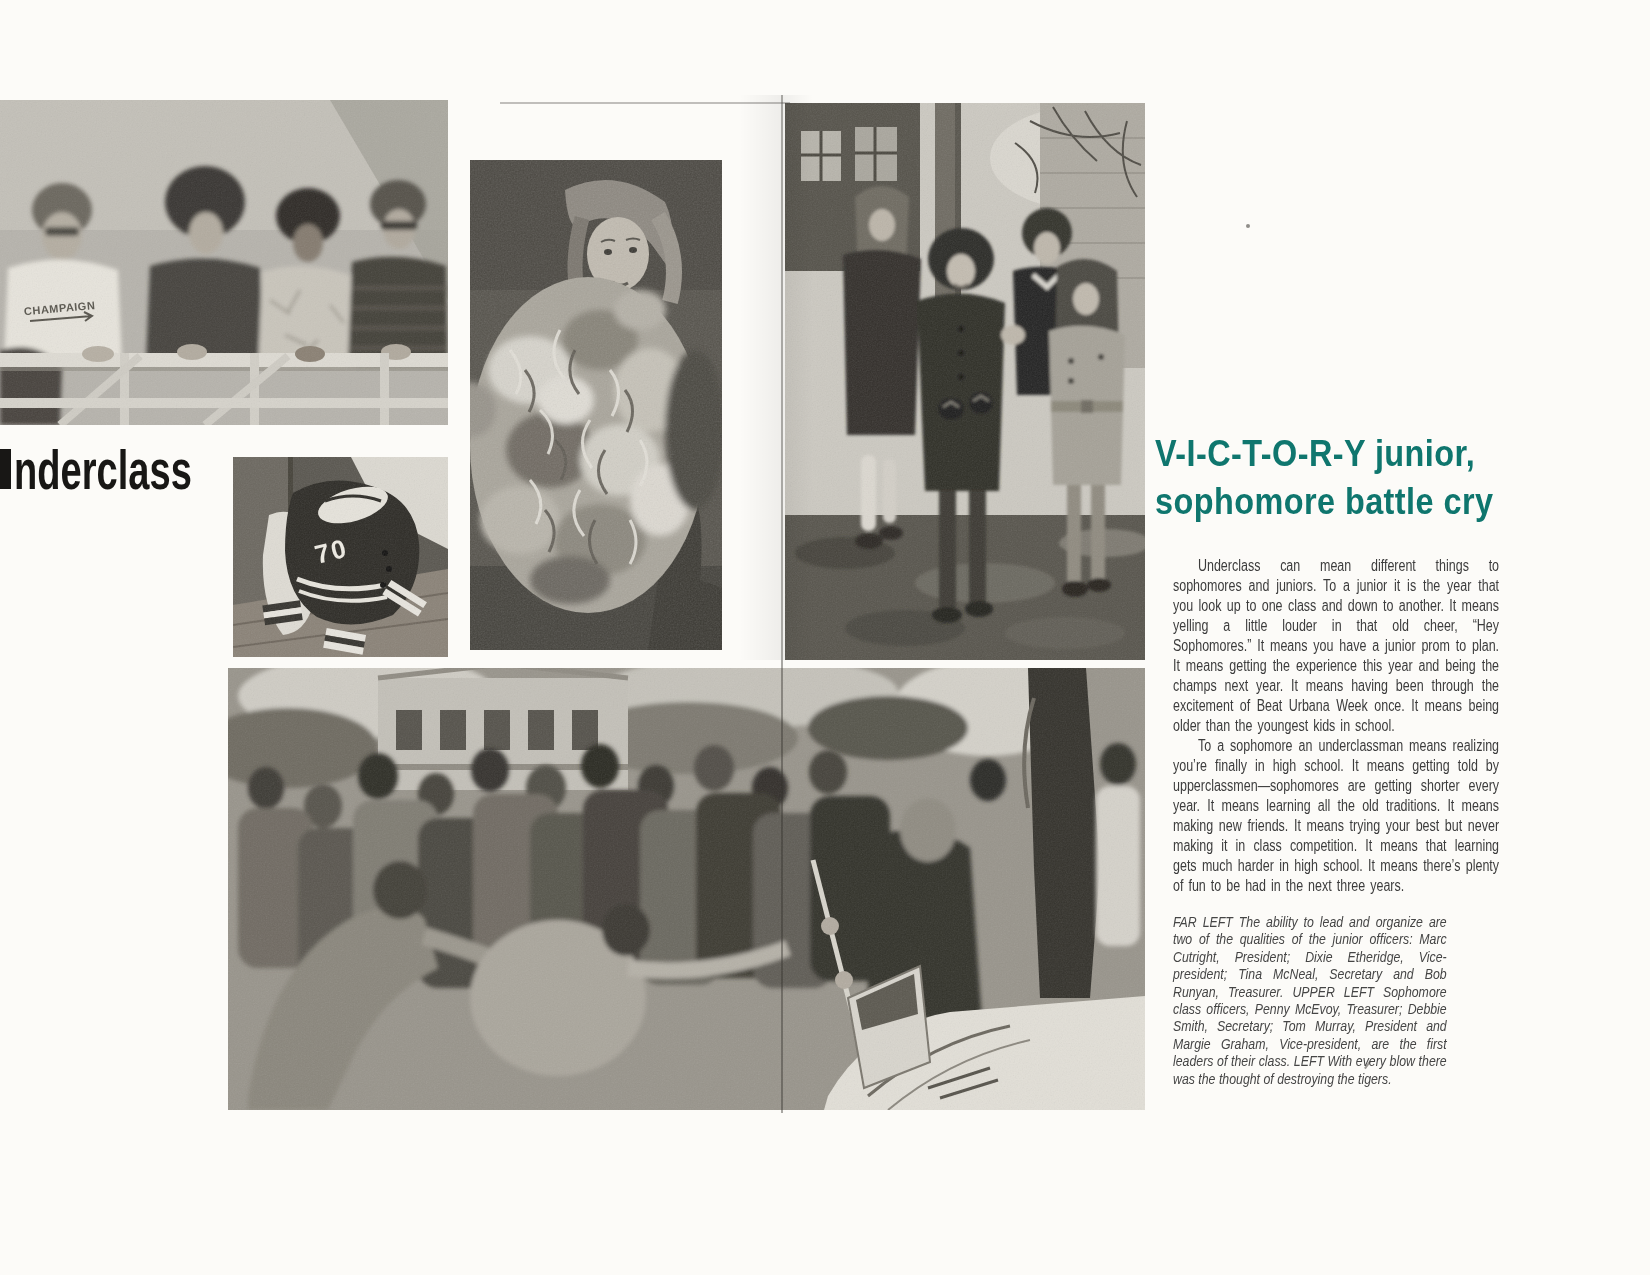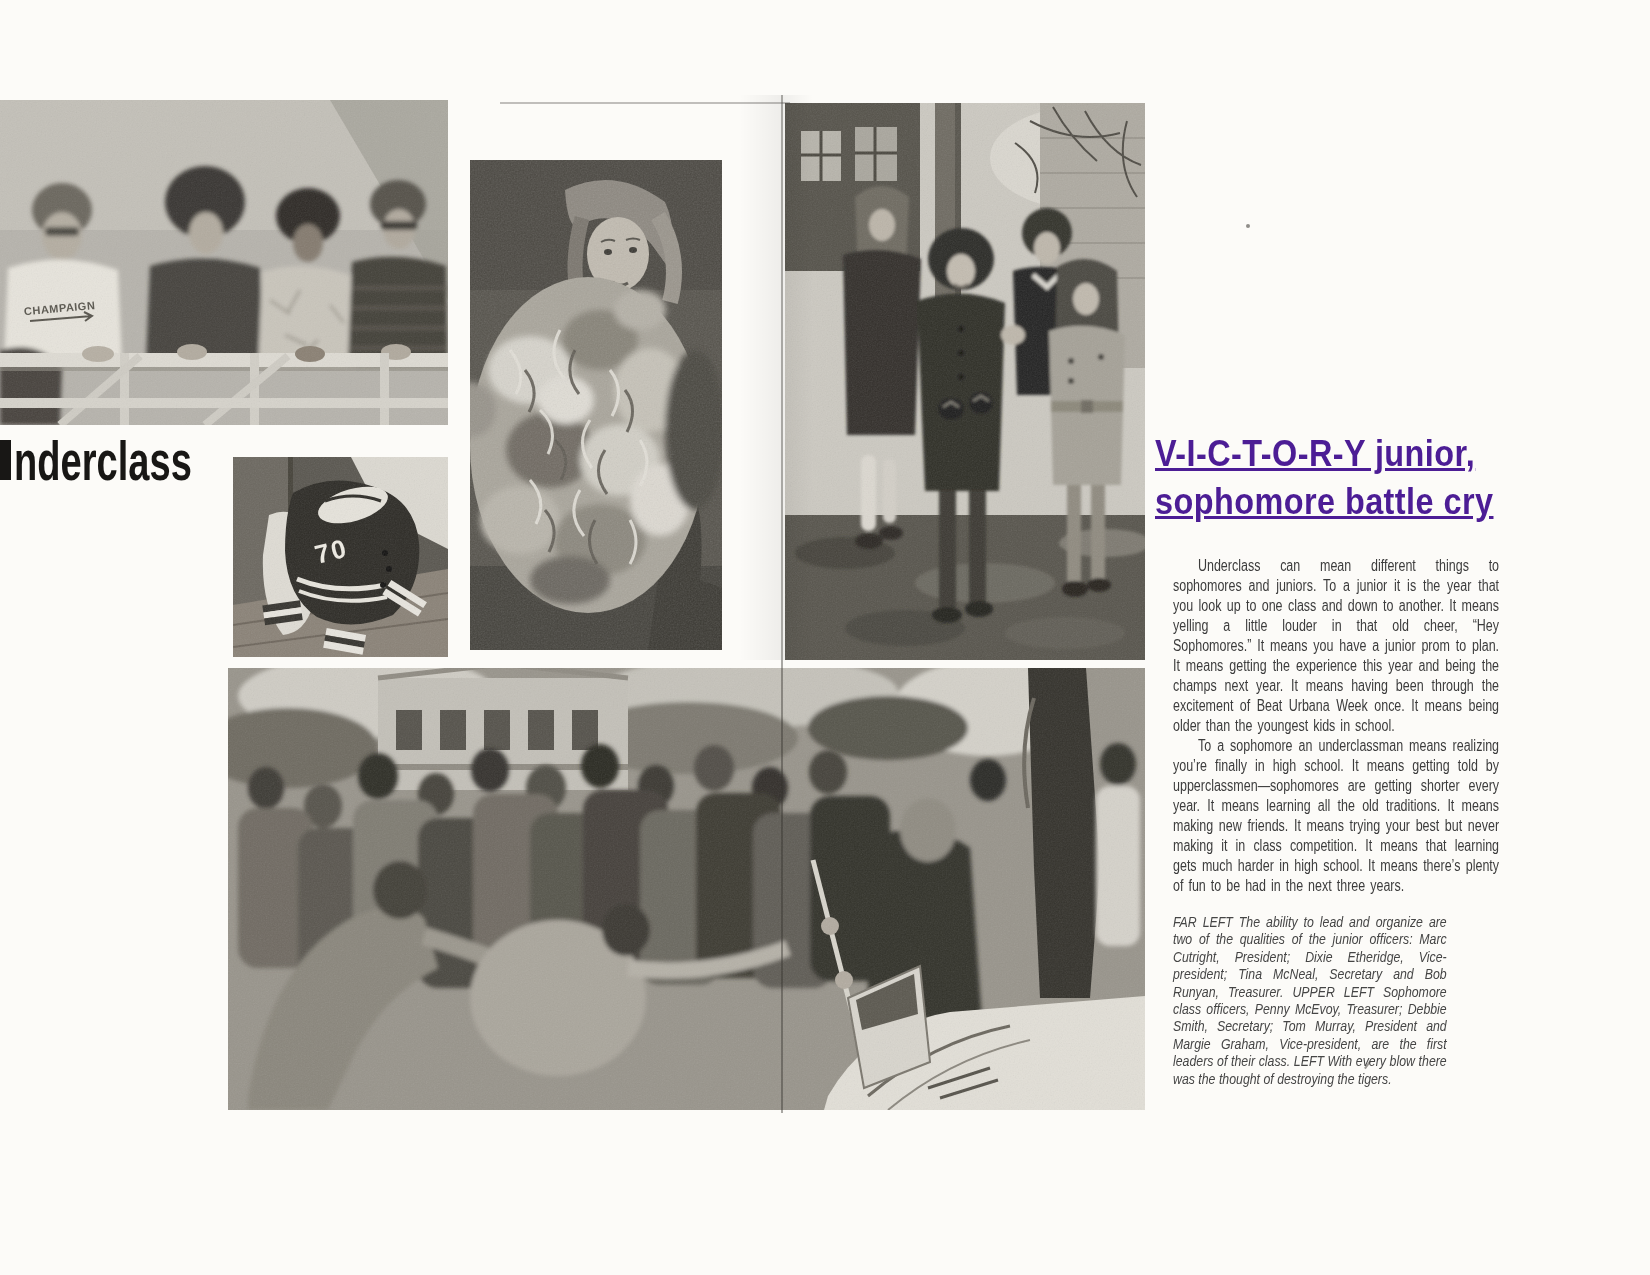--- a/index.html
+++ b/index.html
@@ -5,29 +5,29 @@
   html,body{margin:0;padding:0;background:#e8e6e2;}
   .stage{
     position:relative;width:1650px;height:1275px;margin:0 auto;
     background:#fcfbf8;overflow:hidden;
     font-family:"Liberation Sans", sans-serif;
   }
   .photo{position:absolute;overflow:hidden;}
   .photo svg{display:block;width:100%;height:100%;}
 
   
-  .title{position:absolute;left:0;top:439px;height:52px;white-space:nowrap;color:#181715;}
+  .title{position:absolute;left:0;top:448px;height:52px;white-space:nowrap;color:#181715;}
   .title .ubar{display:inline-block;width:11px;height:40px;background:#181715;margin-right:3px;vertical-align:baseline;}
   .title .ttext{
     display:inline-block;font-size:56px;font-weight:700;letter-spacing:0px;line-height:44px;
     transform:scaleX(0.68);transform-origin:0 100%;vertical-align:baseline;
   }
 
   
-  .headline{position:absolute;left:1155px;top:430px;color:#4c1d95;text-decoration:underline;}
+  .headline{position:absolute;left:1155px;top:430px;color:#0f766e;}
   .headline .hl{
     display:block;font-size:36px;font-weight:700;line-height:48px;letter-spacing:0.5px;
     transform:scaleX(0.90);transform-origin:0 0;white-space:nowrap;
   }
 
   
   .bodycopy{
     position:absolute;left:1173px;top:556px;width:418px;
     transform:scaleX(0.78);transform-origin:0 0;
     color:#3c3c3c;font-size:16px;line-height:20px;text-align:justify;

